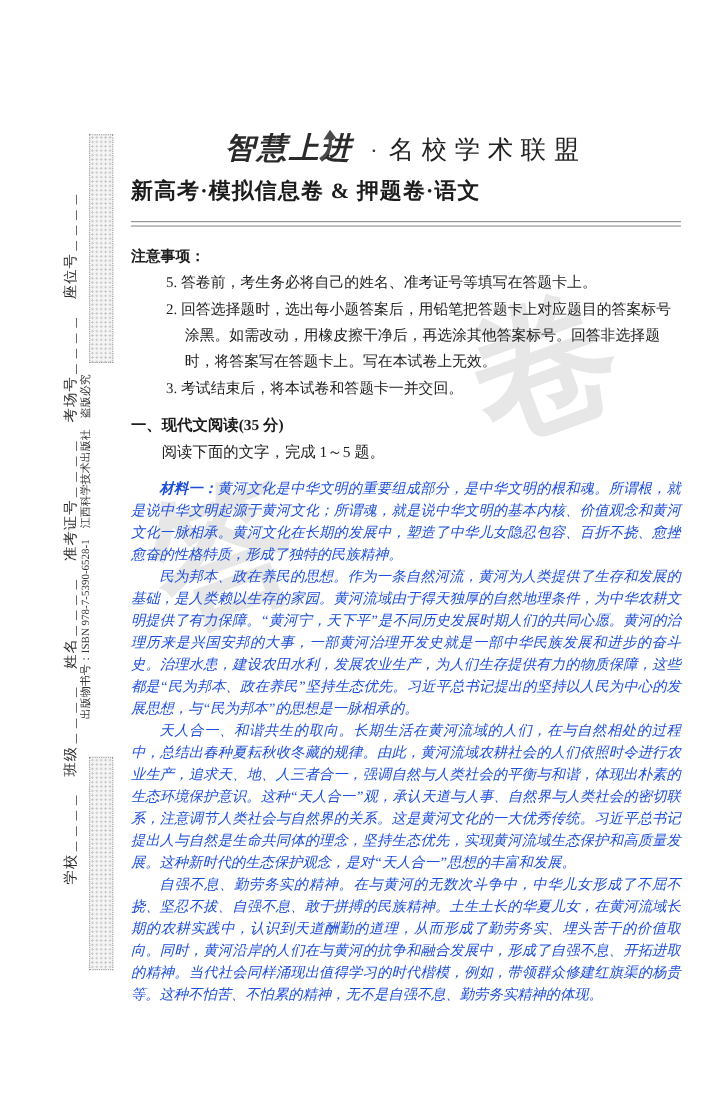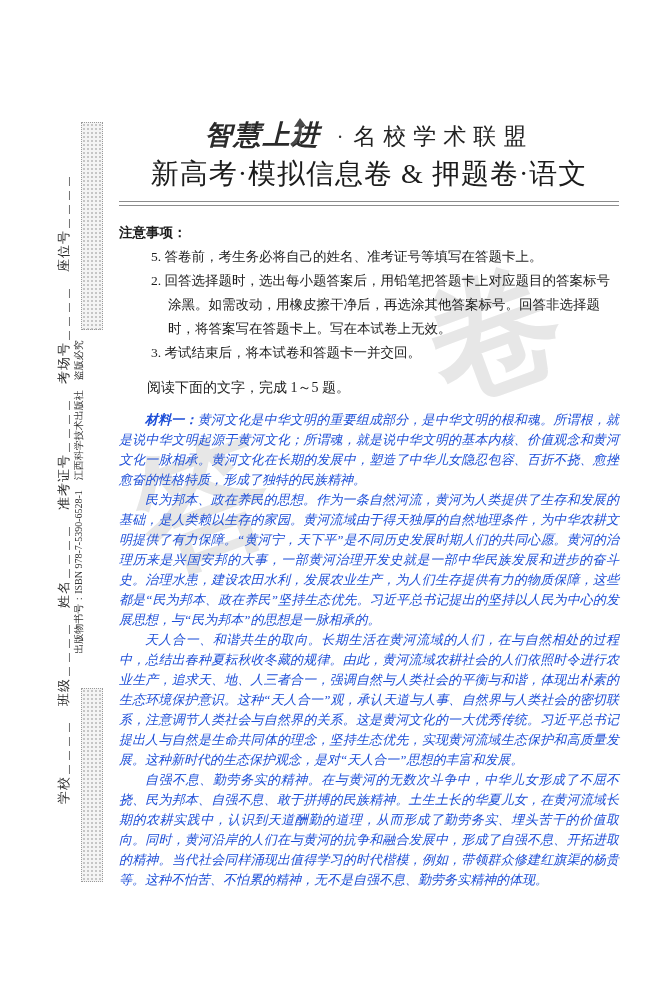--- a/index.html
+++ b/index.html
@@ -73,22 +73,21 @@
     font-family:"Liberation Sans","DejaVu Sans",sans-serif;
     font-weight:bold; font-style:italic;
     font-size:27px; letter-spacing:2px; color:#2a2a2a;
     padding-right:6px;
   }
   .logo-arrow { position:absolute; right:16px; top:-4px; }
   .brand-sep    { font-size:20px; color:#333; padding:0 6px; }
   .brand-suffix { font-size:23px; letter-spacing:7px; color:#222; }
 
   .title-row {
-    text-align:center;
-    font-weight:normal; font-size:28px;
+    font-weight:bold; font-size:20px;
     height:36px; line-height:36px;
     letter-spacing:1px;
     white-space:nowrap;
   }
 
   .rule {
     margin-top:9px;
     height:3px;
     border-top:1px solid #8c8c8c;
     border-bottom:1px solid #8c8c8c;
@@ -142,24 +141,25 @@
     <div class="rule"></div>
 
     <div class="notice">
       <div class="notice-heading">注意事项：</div>
       <div class="notice-item">5. 答卷前，考生务必将自己的姓名、准考证号等填写在答题卡上。</div>
       <div class="notice-item">2. 回答选择题时，选出每小题答案后，用铅笔把答题卡上对应题目的答案标号涂黑。如需改动，用橡皮擦干净后，再选涂其他答案标号。回答非选择题时，将答案写在答题卡上。写在本试卷上无效。</div>
       <div class="notice-item">3. 考试结束后，将本试卷和答题卡一并交回。</div>
     </div>
 
     <div class="section">
+      <div class="sec-title">一、现代文阅读(35 分)</div>
       <div class="read-note">阅读下面的文字，完成 1～5 题。</div>
     </div>
 
     <div class="body-text">
       <p><span class="material-label">材料一：</span><span>黄河文化是中华文明的重要组成部分，是中华文明的根和魂。所谓根，就是说中华文明起源于黄河文化；所谓魂，就是说中华文明的基本内核、价值观念和黄河文化一脉相承。黄河文化在长期的发展中，塑造了中华儿女隐忍包容、百折不挠、愈挫愈奋的性格特质，形成了独特的民族精神。</span></p>
       <p>民为邦本、政在养民的思想。作为一条自然河流，黄河为人类提供了生存和发展的基础，是人类赖以生存的家园。黄河流域由于得天独厚的自然地理条件，为中华农耕文明提供了有力保障。“黄河宁，天下平”是不同历史发展时期人们的共同心愿。黄河的治理历来是兴国安邦的大事，一部黄河治理开发史就是一部中华民族发展和进步的奋斗史。治理水患，建设农田水利，发展农业生产，为人们生存提供有力的物质保障，这些都是“民为邦本、政在养民”坚持生态优先。习近平总书记提出的坚持以人民为中心的发展思想，与“民为邦本”的思想是一脉相承的。</p>
       <p>天人合一、和谐共生的取向。长期生活在黄河流域的人们，在与自然相处的过程中，总结出春种夏耘秋收冬藏的规律。由此，黄河流域农耕社会的人们依照时令进行农业生产，追求天、地、人三者合一，强调自然与人类社会的平衡与和谐，体现出朴素的生态环境保护意识。这种“天人合一”观，承认天道与人事、自然界与人类社会的密切联系，注意调节人类社会与自然界的关系。这是黄河文化的一大优秀传统。习近平总书记提出人与自然是生命共同体的理念，坚持生态优先，实现黄河流域生态保护和高质量发展。这种新时代的生态保护观念，是对“天人合一”思想的丰富和发展。</p>
-      <p>自强不息、勤劳务实的精神。在与黄河的无数次斗争中，中华儿女形成了不屈不挠、民为邦本、自强不息、敢于拼搏的民族精神。土生土长的华夏儿女，在黄河流域长期的农耕实践中，认识到天道酬勤的道理，从而形成了勤劳务实、埋头苦干的价值取向。同时，黄河沿岸的人们在与黄河的抗争和融合发展中，形成了自强不息、开拓进取的精神。当代社会同样涌现出值得学习的时代楷模，例如，带领群众修建红旗渠的杨贵等。这种不怕苦、不怕累的精神，无不是自强不息、勤劳务实精神的体现。</p>
+      <p>自强不息、勤劳务实的精神。在与黄河的无数次斗争中，中华儿女形成了不屈不挠、坚忍不拔、自强不息、敢于拼搏的民族精神。土生土长的华夏儿女，在黄河流域长期的农耕实践中，认识到天道酬勤的道理，从而形成了勤劳务实、埋头苦干的价值取向。同时，黄河沿岸的人们在与黄河的抗争和融合发展中，形成了自强不息、开拓进取的精神。当代社会同样涌现出值得学习的时代楷模，例如，带领群众修建红旗渠的杨贵等。这种不怕苦、不怕累的精神，无不是自强不息、勤劳务实精神的体现。</p>
     </div>
 
   </div>
 </div>
 
 </body></html>

